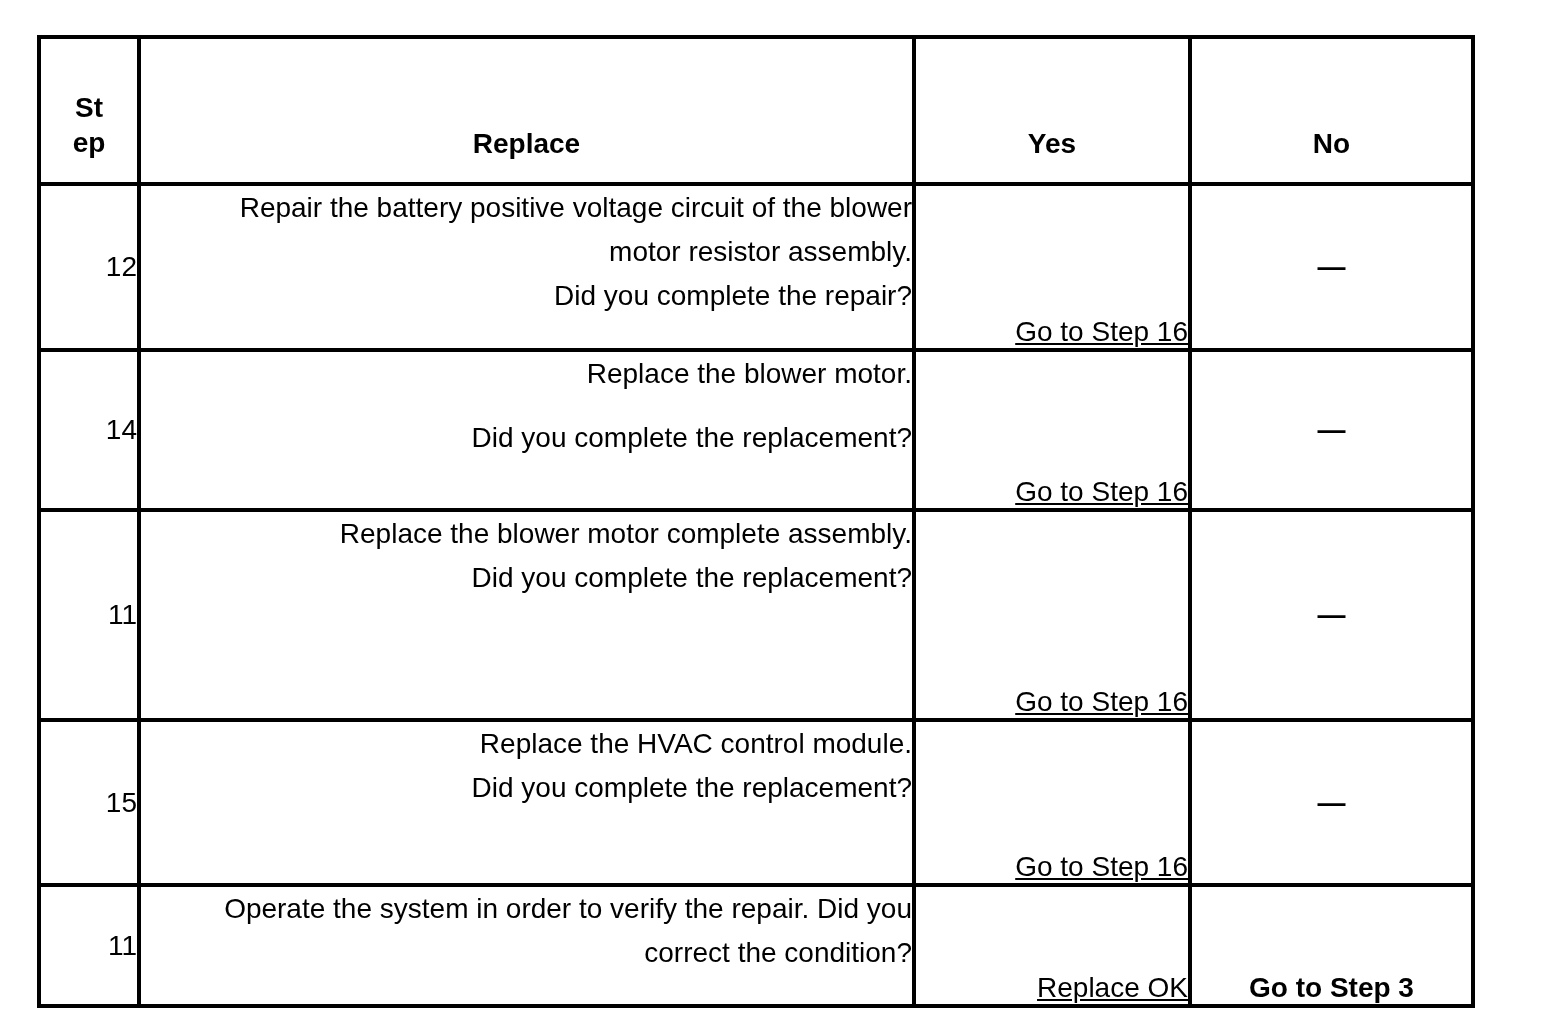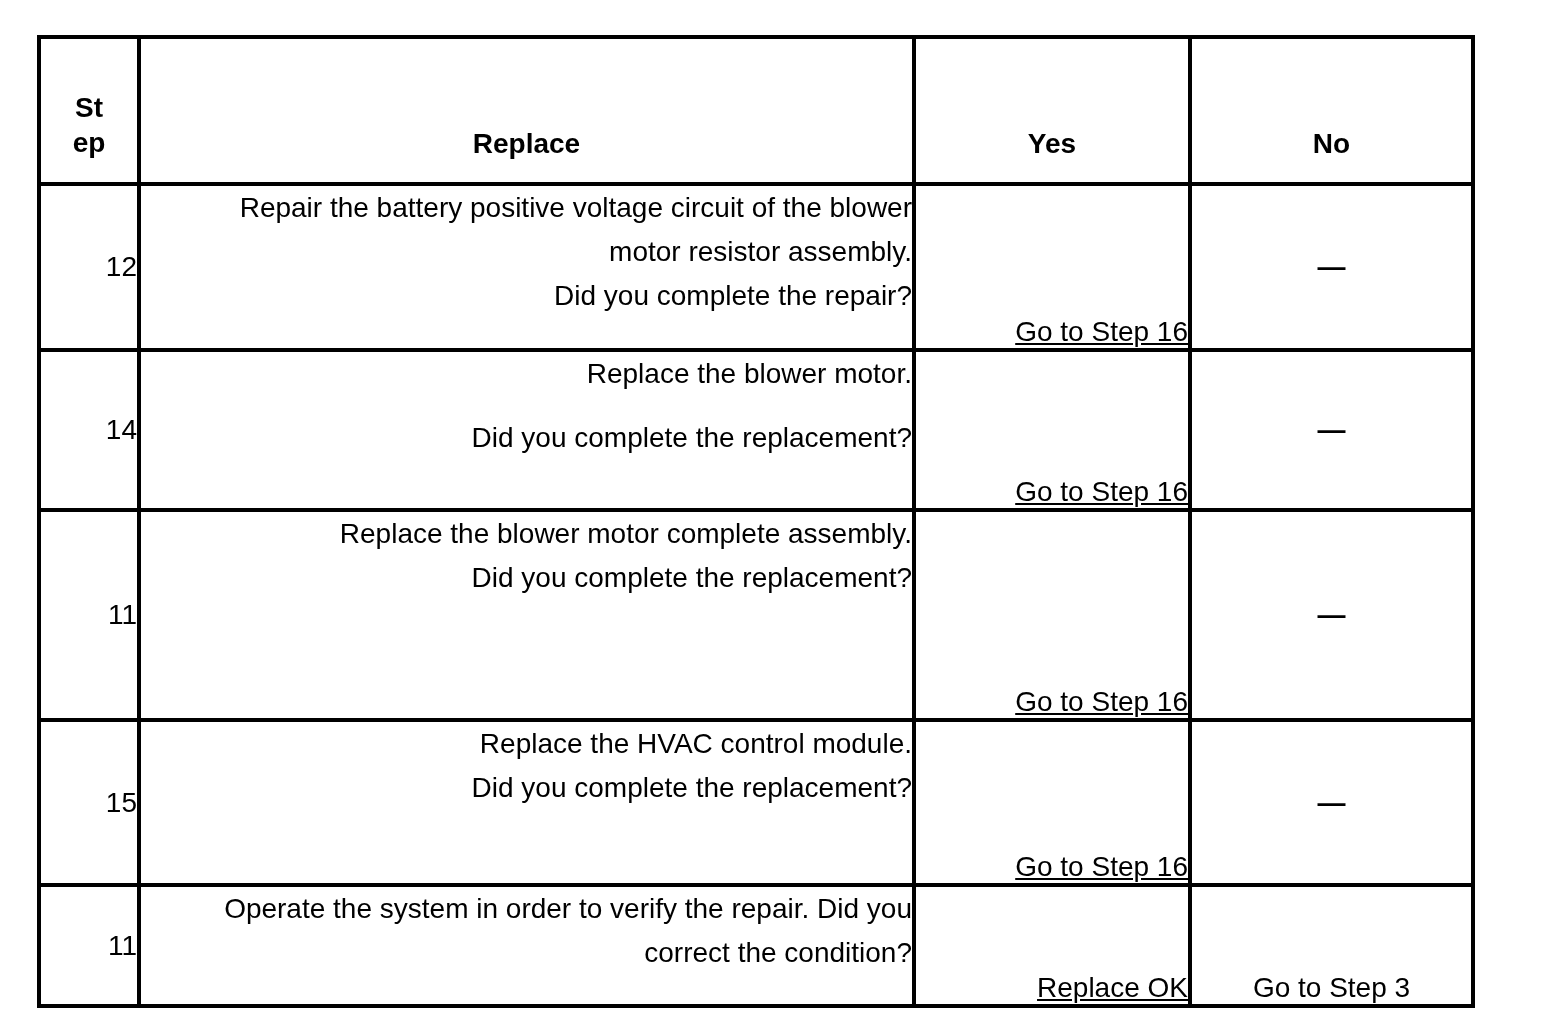--- a/index.html
+++ b/index.html
@@ -58,21 +58,21 @@
   .action-line { line-height: 44px; }
   .gap-before  { margin-top: 20px; }
   
   .yes-cell {
     vertical-align: bottom;
     text-align: right;
     padding-bottom: 26px;
     text-decoration: underline;
   }
   
-  .no-cell { text-align: center; }
+  .no-cell { text-align: center; font-weight: bold; }
   .va-middle { vertical-align: middle; }
   .va-bottom { vertical-align: bottom; padding-bottom: 26px; }
   .dash {
     font-size: 30px;
     font-weight: 700;
   }
 </style>
 </head>
 <body>
 

